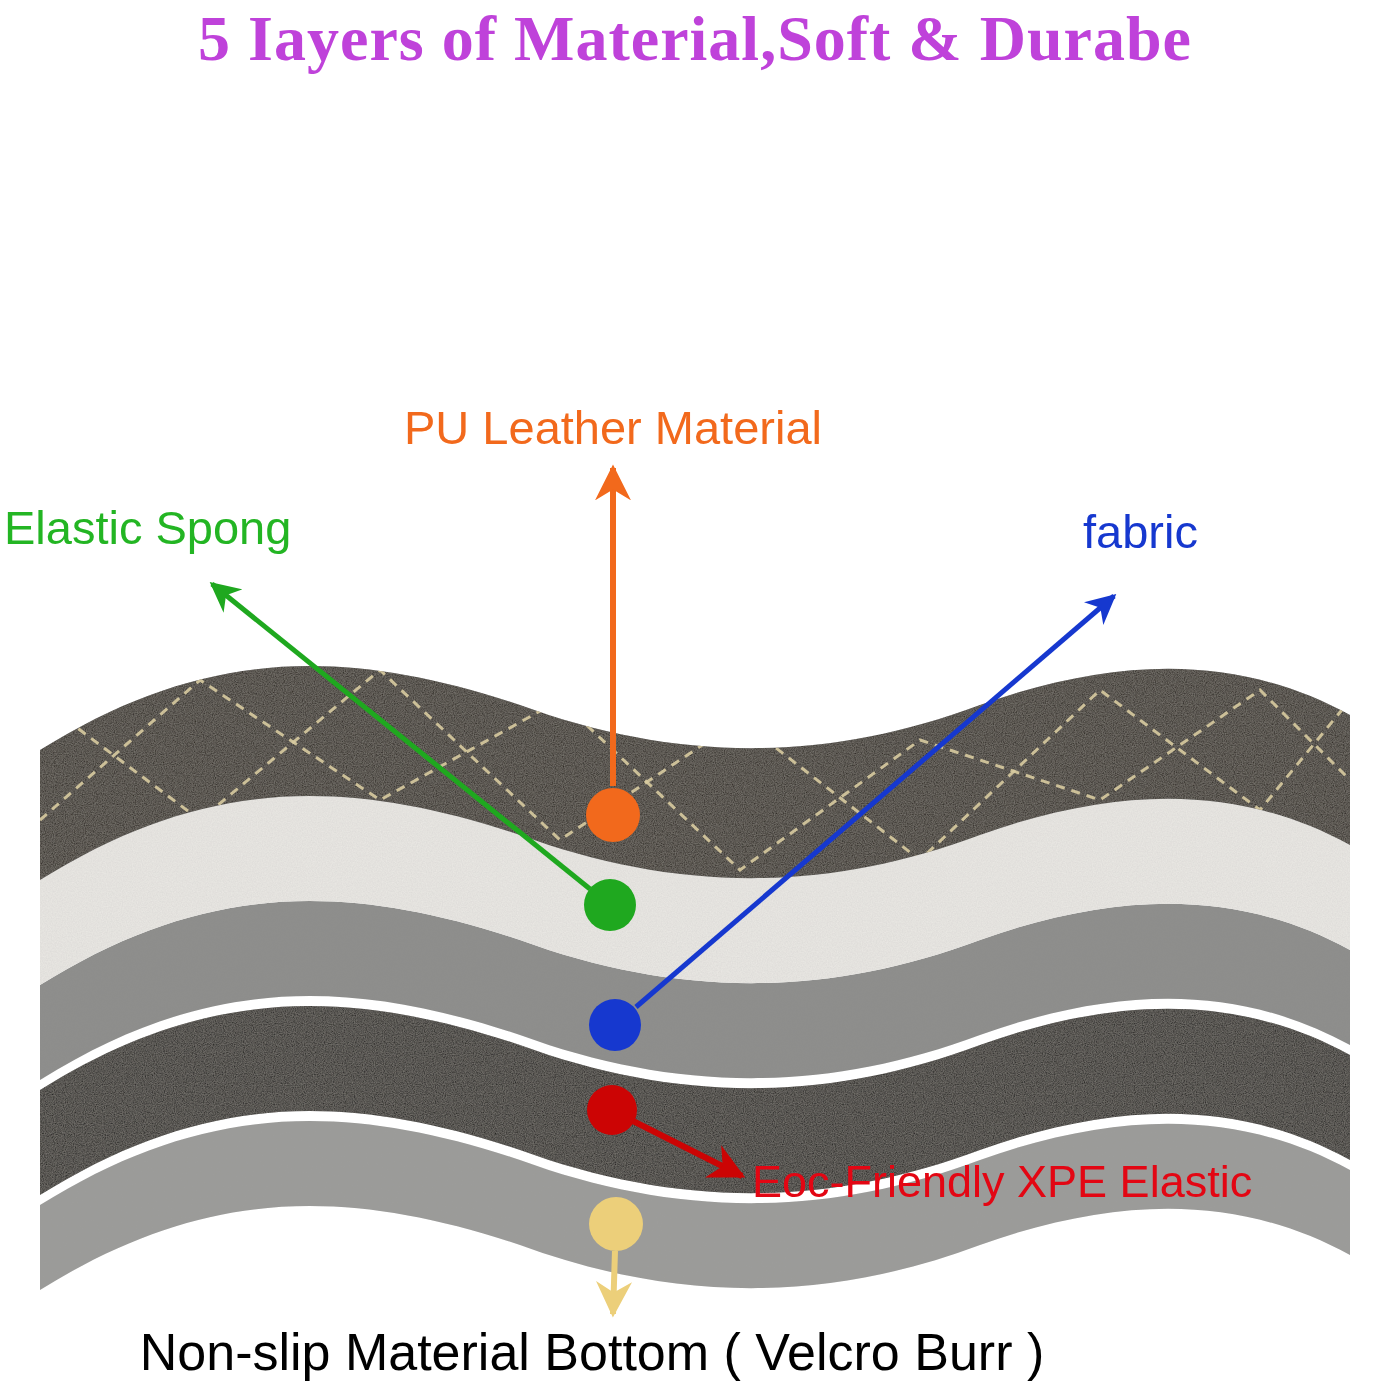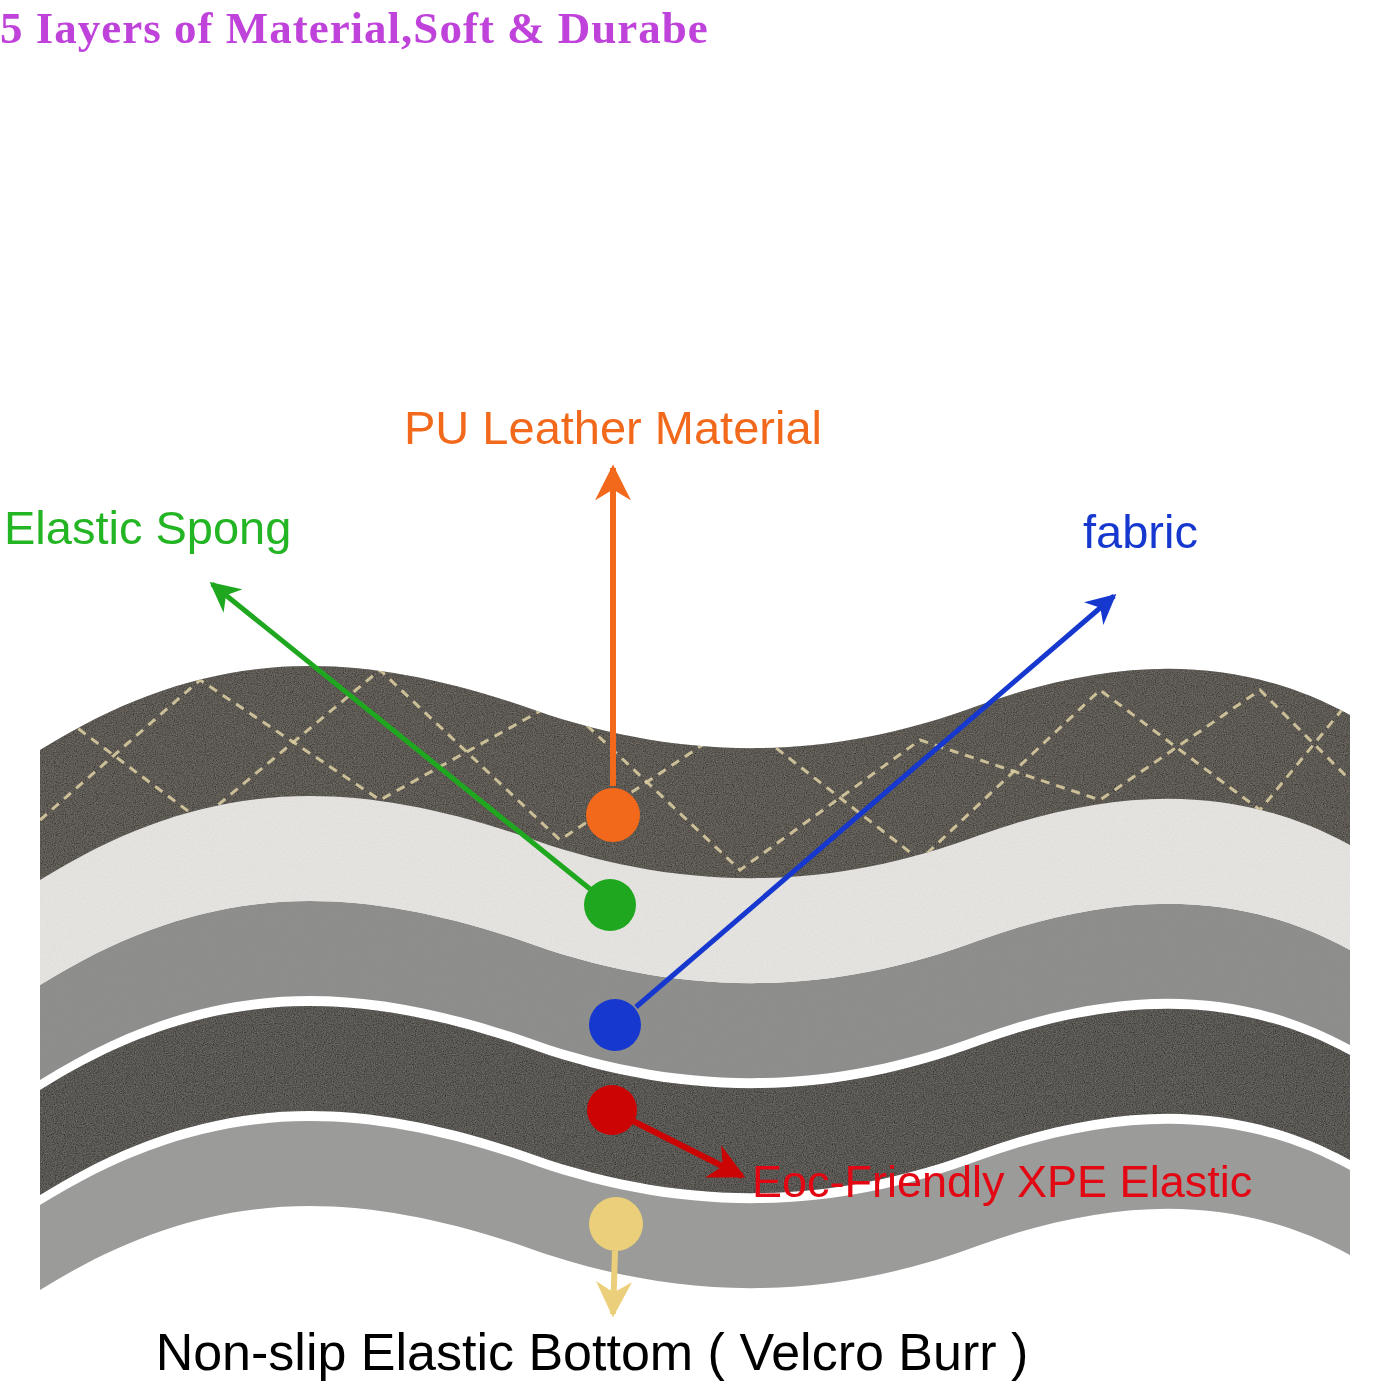--- a/index.html
+++ b/index.html
@@ -6,23 +6,24 @@
   .stage{
     position:relative;
     width:1390px;height:1389px;
     background:#ffffff;
     overflow:hidden;
     font-family:"Liberation Sans",sans-serif;
   }
   svg.diagram{position:absolute;left:0;top:0;width:1390px;height:1389px;}
   .title{
     position:absolute;top:2px;left:0;width:100%;
+    text-align:center;
     font-family:"Liberation Serif",serif;
     font-weight:700;
-    font-size:45px;
+    font-size:64px;
     letter-spacing:1px;
     white-space:nowrap;
   }
   .label{position:absolute;white-space:nowrap;font-weight:400;}
   .label-pu{left:613px;top:400px;transform:translateX(-50%);font-size:47px;}
   .label-elastic{left:4px;top:500px;font-size:47px;text-align:center;}
   .label-fabric{left:1066px;top:504px;font-size:47px;margin-left:17px;}
   .label-xpe{left:752px;top:1156px;font-size:45px;}
   .label-bottom{left:592px;top:1322px;transform:translateX(-50%);font-size:52px;}
 </style>
@@ -102,15 +103,15 @@
   <div class="title" style="color: rgb(191, 66, 218);">5 Iayers of Material,Soft &amp; Durabe</div>
 
   <div class="label label-pu" style="color: rgb(242, 105, 28);">PU Leather Material</div>
 
   <div class="label label-elastic" style="color: rgb(35, 181, 35);">Elastic Spong</div>
 
   <div class="label label-fabric" style="color: rgb(22, 56, 207);">fabric</div>
 
   <div class="label label-xpe" style="color: rgb(227, 6, 19);">Eoc-Friendly XPE Elastic</div>
 
-  <div class="label label-bottom" style="color: rgb(0, 0, 0);">Non-slip Elastic Bottom ( Velcro Burr )</div>
+  <div class="label label-bottom" style="color: rgb(0, 0, 0);">Non-slip Material Bottom ( Velcro Burr )</div>
 
 </div>
 
 </body></html>

